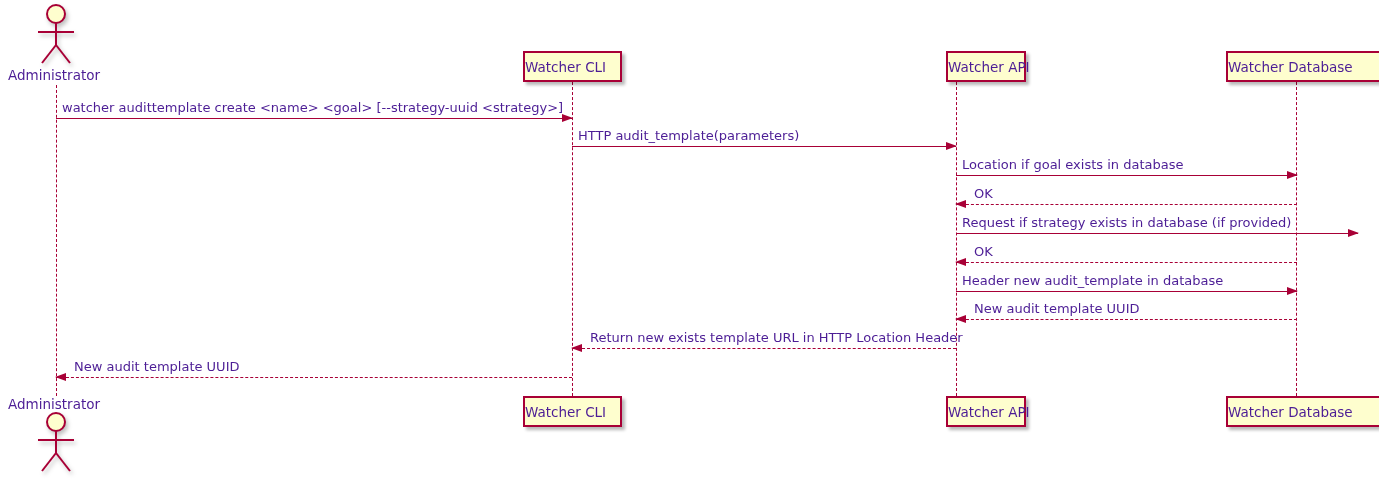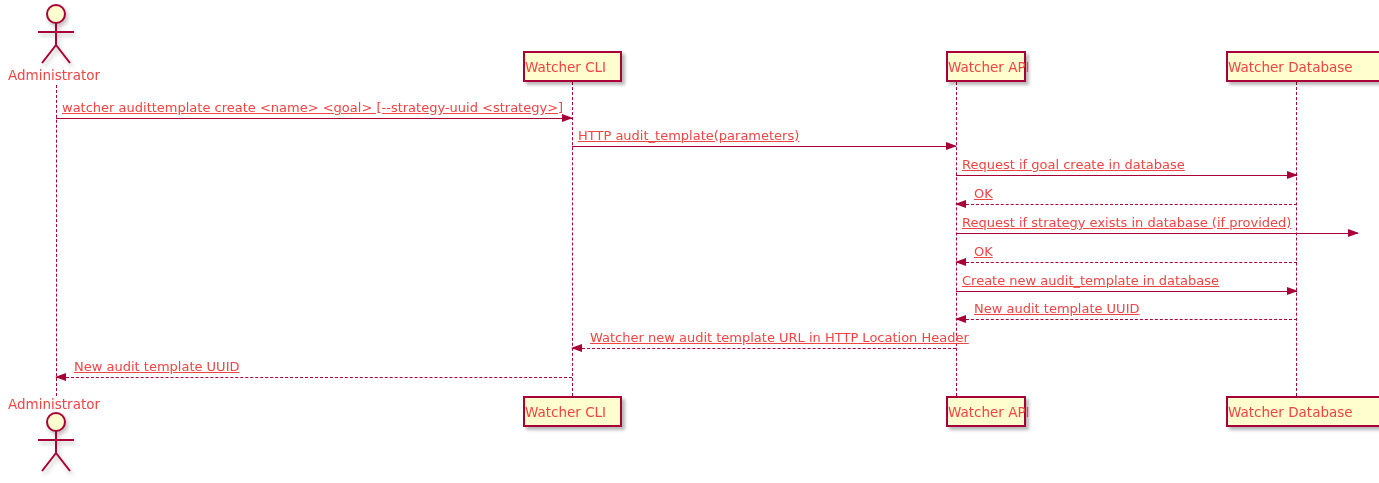--- a/index.html
+++ b/index.html
@@ -1,18 +1,18 @@
 <!DOCTYPE html>
 <html><head>
 <meta charset="utf-8">
 <style>
   html,body{margin:0;padding:0;background:#FFFFFF;}
   .seq{
     position:relative;width:1379px;height:483px;background:#FFFFFF;overflow:hidden;
-    font-family:"DejaVu Sans", sans-serif;color:#ef4444;
+    font-family:"DejaVu Sans", sans-serif;color:#4c1d95;
   }
   
   .lifeline{position:absolute;width:0;border-left:1px dashed #A80036;}
   .ll-admin{left:56px;top:85px;height:311px;}
   .ll-cli{left:572px;top:82px;height:314px;}
   .ll-api{left:956px;top:82px;height:314px;}
   .ll-db{left:1296px;top:82px;height:314px;}
   
   .participant{
     position:absolute;box-sizing:border-box;height:31px;
@@ -28,21 +28,21 @@
   .row-bottom{top:396px;}
   
   .actor-figure{position:absolute;left:34px;width:44px;height:62px;filter:drop-shadow(2px 3px 2px rgba(0,0,0,0.25));}
   .af-top{top:3px;}
   .af-bottom{top:411px;}
   .actor-label{position:absolute;left:8px;font-size:13.5px;white-space:nowrap;}
   .al-top{top:67px;}
   .al-bottom{top:396px;}
   
   .msg{position:absolute;font-size:13px;}
-  .msg .lbl{display:block;white-space:nowrap;padding:0 4px 1px 6px;line-height:16px;text-decoration:underline;}
+  .msg .lbl{display:block;white-space:nowrap;padding:0 4px 1px 6px;line-height:16px;}
   .msg.left .lbl{padding-left:18px;}
   .msg .line{position:relative;height:0;border-top:1px solid #A80036;margin-top:1px;}
   .msg.dashed .line{border-top-style:dashed;}
   .msg .head{position:absolute;top:-5px;width:0;height:0;border-top:4.5px solid transparent;border-bottom:4.5px solid transparent;}
   .msg.right .head{right:-1px;border-left:11px solid #A80036;}
   .msg.left .head{left:-1px;border-right:11px solid #A80036;}
   .m1{left:56px;top:100px;width:516px;}
   .m2{left:572px;top:128px;width:384px;}
   .m3{left:956px;top:157px;width:341px;}
   .m4{left:956px;top:186px;width:341px;}
@@ -90,21 +90,21 @@
   </div>
 
   <div class="msg right m2">
     <span class="lbl">HTTP audit_template(parameters)</span>
     <div class="line">
         <span class="head"></span>
       </div>
   </div>
 
   <div class="msg right m3">
-    <span class="lbl">Request if goal create in database</span>
+    <span class="lbl">Location if goal exists in database</span>
     <div class="line">
         <span class="head"></span>
       </div>
   </div>
 
   <div class="msg left dashed m4">
     <span class="lbl">OK</span>
     <div class="line">
         <span class="head"></span>
       </div>
@@ -118,35 +118,35 @@
   </div>
 
   <div class="msg left dashed m6">
     <span class="lbl">OK</span>
     <div class="line">
         <span class="head"></span>
       </div>
   </div>
 
   <div class="msg right m7">
-    <span class="lbl">Create new audit_template in database</span>
+    <span class="lbl">Header new audit_template in database</span>
     <div class="line">
         <span class="head"></span>
       </div>
   </div>
 
   <div class="msg left dashed m8">
     <span class="lbl">New audit template UUID</span>
     <div class="line">
         <span class="head"></span>
       </div>
   </div>
 
   <div class="msg left dashed m9">
-    <span class="lbl">Watcher new audit template URL in HTTP Location Header</span>
+    <span class="lbl">Return new exists template URL in HTTP Location Header</span>
     <div class="line">
         <span class="head"></span>
       </div>
   </div>
 
   <div class="msg left dashed m10">
     <span class="lbl">New audit template UUID</span>
     <div class="line">
         <span class="head"></span>
       </div>

